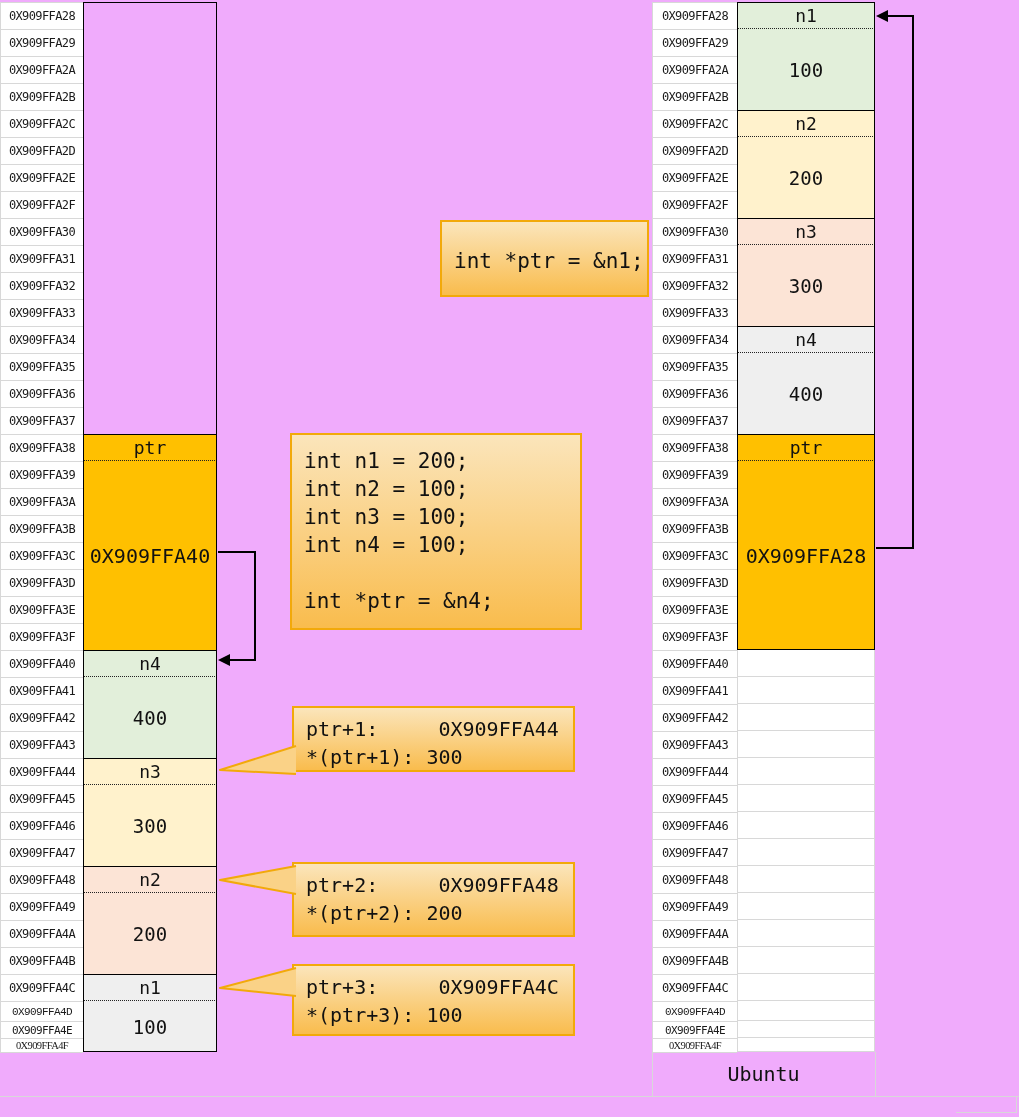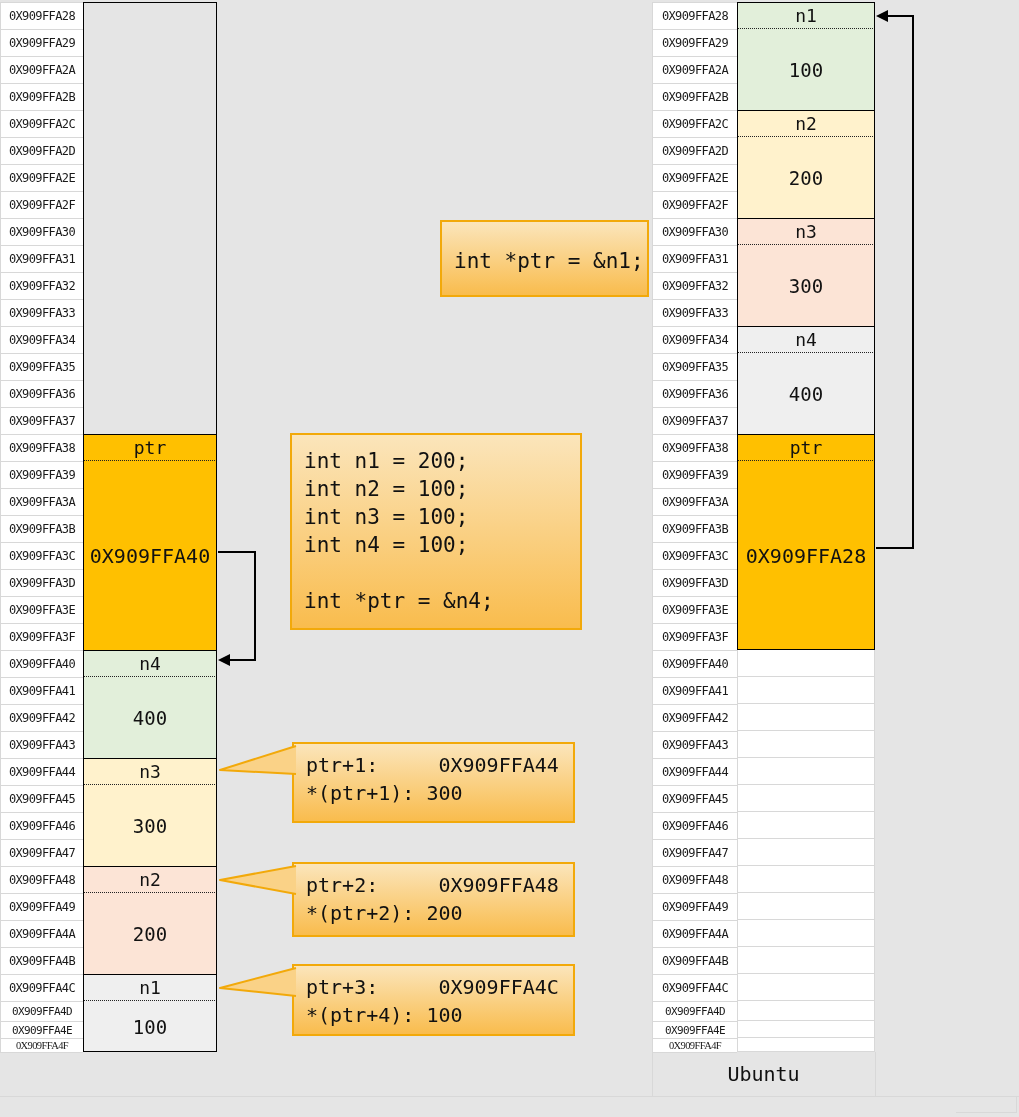--- a/index.html
+++ b/index.html
@@ -1,24 +1,24 @@
 <!DOCTYPE html>
 <html><head>
 <meta charset="utf-8">
 <style>
   html,body{margin:0;padding:0;background:#fff;}
-  #stage{position:relative;width:1019px;height:1117px;background:#e5e5e5;overflow:hidden;
+  #stage{position:relative;width:1019px;height:1117px;background:#f0abfc;overflow:hidden;
          font-family:"DejaVu Sans Mono", monospace;color:#111;}
 
   
   .addr-col{position:absolute;top:2px;display:flex;flex-direction:column;border-top:1px solid #D8D8D8;}
   .addr-cell{box-sizing:border-box;height:27px;flex:0 0 auto;display:flex;align-items:center;justify-content:center;
              font-size:12px;letter-spacing:-0.6px;color:#1a1a1a;background:#fff;
              border-bottom:1px solid #D8D8D8;border-left:1px solid #D8D8D8;}
-  .addr-cell:nth-child(38){height:20px;font-size:11px;}
+  .addr-cell:nth-child(38){height:20px;font-size:11px;font-family:Liberation Mono, monospace;}
   .addr-cell:nth-child(39){height:17px;font-size:11px;}
   .addr-cell:nth-child(40){height:14px;font-size:10.5px;font-family:Liberation Serif, serif;}
 
   
   .block{position:absolute;box-sizing:border-box;display:flex;align-items:center;justify-content:center;}
   .hdr{height:27px;font-size:18px;border-top:1px solid #000;border-bottom:1.5px dotted #222;}
   .val{font-size:19px;}
   .ptrval{font-size:20px;}
   .c-orange{background:#FFC000;}
   .c-green{background:#E2EFDA;}
@@ -198,36 +198,36 @@
     <div class="inner">
         <div class="code-line">int n1 = 200;</div>
         <div class="code-line">int n2 = 100;</div>
         <div class="code-line">int n3 = 100;</div>
         <div class="code-line">int n4 = 100;</div>
         <div class="code-line"></div>
         <div class="code-line">int *ptr = &amp;n4;</div>
       </div>
   </div>
 
-  <div class="codebox callout" style="left:292px;top:742px;width:283px;height:81px;">
+  <div class="codebox callout" style="left:292px;top:706px;width:283px;height:66px;">
     <div class="inner">
       <div class="callout-line">ptr+1:     0X909FFA44</div>
       <div class="callout-line">*(ptr+1): 300</div>
     </div>
   </div>
   <div class="codebox callout" style="left:292px;top:862px;width:283px;height:75px;">
     <div class="inner">
       <div class="callout-line">ptr+2:     0X909FFA48</div>
       <div class="callout-line">*(ptr+2): 200</div>
     </div>
   </div>
   <div class="codebox callout" style="left:292px;top:964px;width:283px;height:72px;">
     <div class="inner">
       <div class="callout-line">ptr+3:     0X909FFA4C</div>
-      <div class="callout-line">*(ptr+4): 100</div>
+      <div class="callout-line">*(ptr+3): 100</div>
     </div>
   </div>
 
   <div class="platform" style="left:652px;top:1052px;width:223px;height:44px;">Ubuntu</div>
 
   <div class="vline" style="left:652px;top:1052px;width:1px;height:45px;"></div>
   <div class="vline" style="left:875px;top:1052px;width:1px;height:45px;"></div>
   <div class="hline" style="left:0;top:1096px;width:1019px;height:1px;"></div>
   <div class="vline" style="left:1016px;top:1097px;width:1px;height:16px;"></div>
   <div class="hline" style="left:956px;top:1112px;width:61px;height:1px;"></div>

